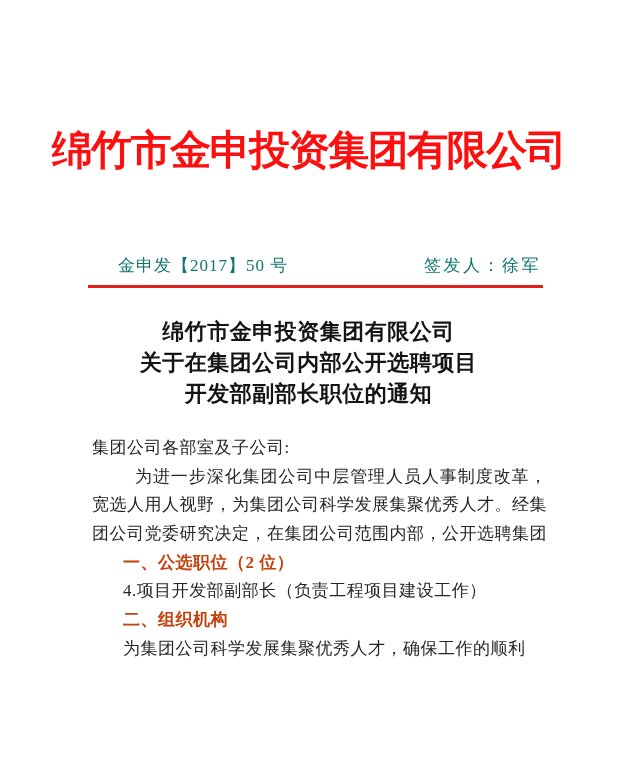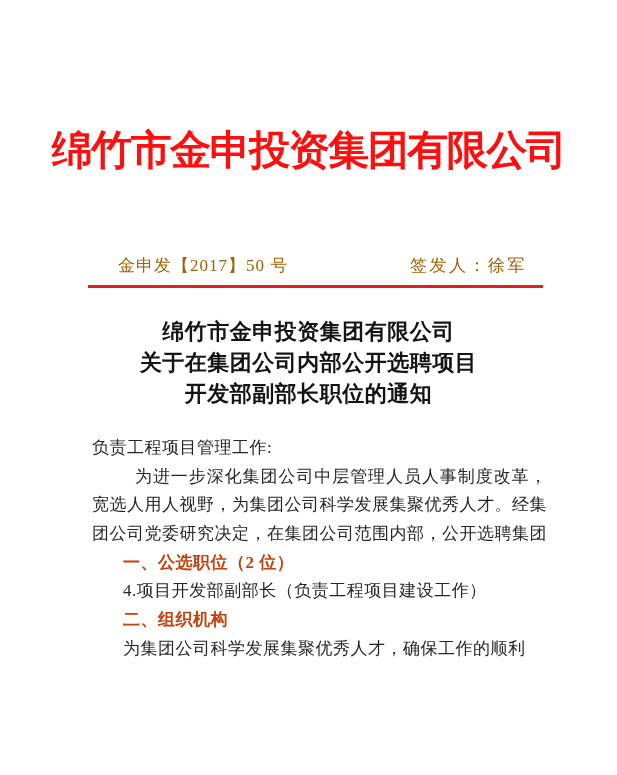--- a/index.html
+++ b/index.html
@@ -36,25 +36,25 @@
   .docnum-row {
     position: absolute;
     top: 254px;
     left: 88px;
     width: 455px;
     display: flex;
     justify-content: space-between;
     align-items: flex-end;
     font-size: 17px;
     line-height: 24px;
-    color: #a16207;
+    color: #0f766e;
     letter-spacing: 1px;
   }
   .docnum-row .docnum { margin-left: 30px; }
-  .docnum-row .issuer { letter-spacing: 2.5px; margin-right: 16px; }
+  .docnum-row .issuer { letter-spacing: 2.5px; margin-right: 2px; }
 
   
   .red-line {
     position: absolute;
     top: 285px;
     left: 88px;
     width: 455px;
     height: 3px;
     background: #e02020;
   }
@@ -109,21 +109,21 @@
 
   <div class="red-line"></div>
 
   <div class="doc-title">
     <div>绵竹市金申投资集团有限公司</div>
     <div>关于在集团公司内部公开选聘项目</div>
     <div>开发部副部长职位的通知</div>
   </div>
 
   <div class="body-block">
-    <div class="line">负责工程项目管理工作:</div>
+    <div class="line">集团公司各部室及子公司:</div>
     <div class="line just ind-lg">为进一步深化集团公司中层管理人员人事制度改革，拓</div>
     <div class="line just">宽选人用人视野，为集团公司科学发展集聚优秀人才。经集</div>
     <div class="line just">团公司党委研究决定，在集团公司范围内部，公开选聘集团</div>
     <div class="line bold ind-sm">一、公选职位（2 位）</div>
     <div class="line ind-sm">4.项目开发部副部长（负责工程项目建设工作）</div>
     <div class="line bold ind-sm">二、组织机构</div>
     <div class="line ind-sm">为集团公司科学发展集聚优秀人才，确保工作的顺利</div>
   </div>
 
 </div>

